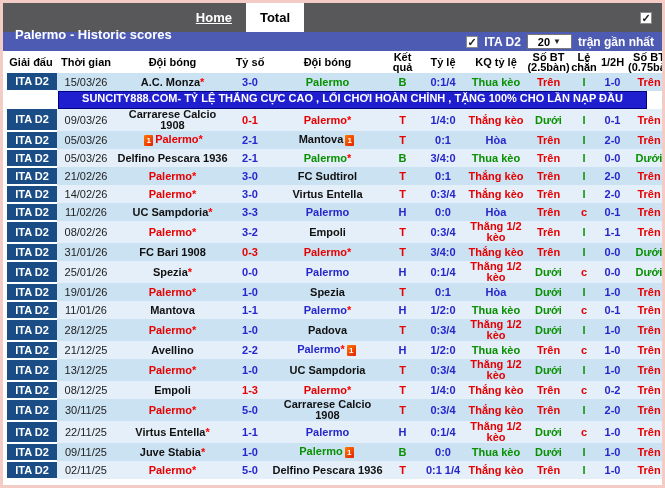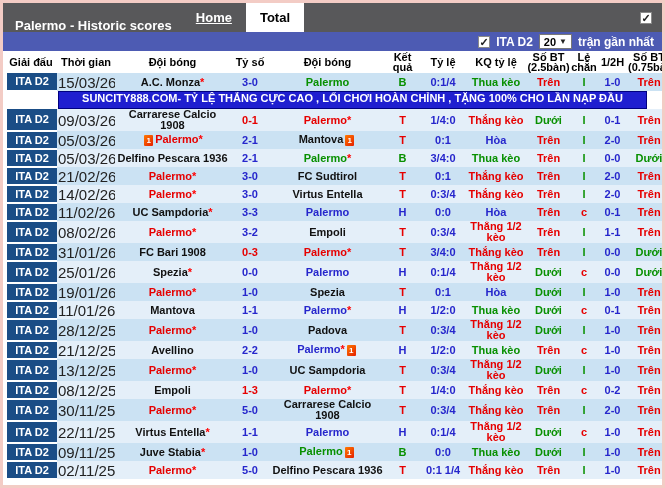--- a/index.html
+++ b/index.html
@@ -2,42 +2,42 @@
 <html><head>
 <meta charset="utf-8">
 <style>
   * { margin:0; padding:0; box-sizing:border-box; }
   html,body { width:665px; }
   body { font-family:"Liberation Sans", sans-serif; background:#f3ccc5; }
   .frame { width:665px; height:488px; border:3px solid #f3ccc5; background:#fff; overflow:hidden; }
 
   
   .titlebar { background:#58585a; height:29px; display:flex; align-items:stretch; color:#fff; }
-  .titlebar .title { font-size:13px; font-weight:700; padding:15px 10px 0 12px; white-space:nowrap; }
+  .titlebar .title { font-size:13px; font-weight:700; padding:24px 10px 0 12px; white-space:nowrap; }
   .tab { font-size:13px; font-weight:700; padding:7px 14px 0 14px; cursor:pointer; }
   .tab.active { background:#fff; color:#000; }
   .tab.link { color:#fff; text-decoration:underline; }
   .titlebar .spacer { flex:1; }
   .note-toggle { display:flex; align-items:center; gap:4px; padding-right:10px; font-size:13px; font-weight:700; }
 
   .checkbox { width:12px; height:12px; background:#fff; border:1px solid #8a8a8a; color:#222; font-size:11px; line-height:11px; text-align:center; font-weight:700; display:inline-block; }
 
   
   .filterbar { background:#4d5bb3; height:19px; display:flex; align-items:center; justify-content:flex-end; gap:6px; color:#fff; font-size:12px; font-weight:700; padding-right:8px; }
-  .select { background:#fff; color:#000; border:1px solid #777; font-size:11px; font-weight:700; height:15px; padding:0 4px; display:inline-flex; align-items:center; gap:3px; }
+  .select { background:#fff; color:#000; border:1px solid #777; font-size:11px; font-weight:700; height:15px; padding:0 10px; display:inline-flex; align-items:center; gap:3px; }
   .select .arrow { font-size:8px; color:#222; }
 
   
   table { border-collapse:collapse; width:665px; table-layout:fixed; }
   th { font-size:11px; font-weight:700; color:#000; text-align:center; vertical-align:middle; padding:1px 0; line-height:10px; height:21px; background:#fff; }
   td { font-size:11px; font-weight:700; text-align:center; vertical-align:middle; padding:0 1px; line-height:11px; height:18px; overflow:hidden; }
   tr.dark td { background:#cbe2f3; }
   tr.light td { background:#e4eff9; }
   td.lg { background:#1a4d86 !important; color:#fff; font-weight:700; border-bottom:2px solid #fff; border-left:4px solid #fff; }
-  td.date { font-weight:400; color:#222; font-size:15px; }
+  td.date { font-weight:400; color:#222; font-size:11px; }
   td.bl { background:#fff !important; }
   .banner { background:#1f1fd0; border:1px solid #000080; color:#fff; font-size:11px; font-weight:700; text-align:center; height:18px; line-height:13px; margin-right:22px; white-space:nowrap; overflow:hidden; cursor:pointer; }
   .t-red { color:#e60000; } .t-green { color:#089000; } .t-blue { color:#2626cc; } .t-black { color:#111; }
   .star { color:#ff0000; font-weight:700; }
   .card { display:inline-block; width:9px; height:11px; background:linear-gradient(135deg,#ff7a00,#e41f00); color:#fff; font-size:8px; line-height:11px; font-weight:700; border-radius:1px; margin:0 2px; vertical-align:middle; }
 </style>
 </head>
 <body>
 
 <div class="frame">

